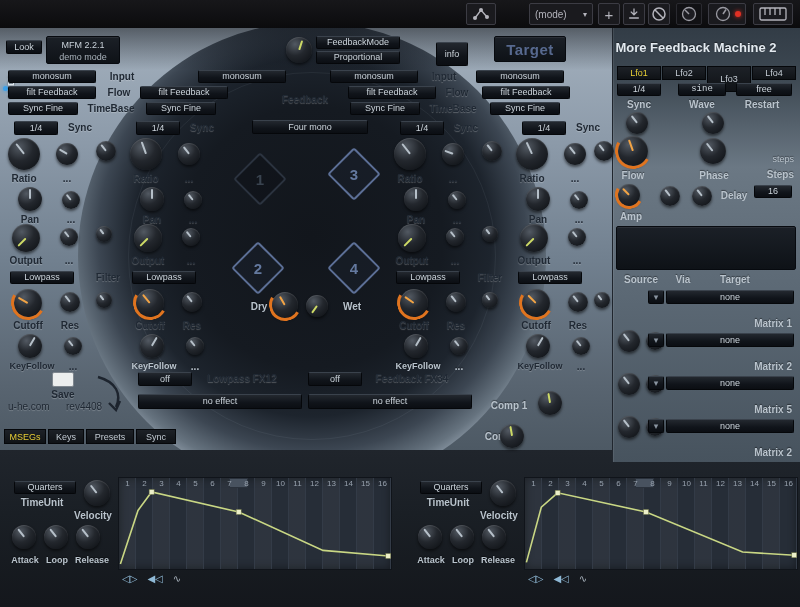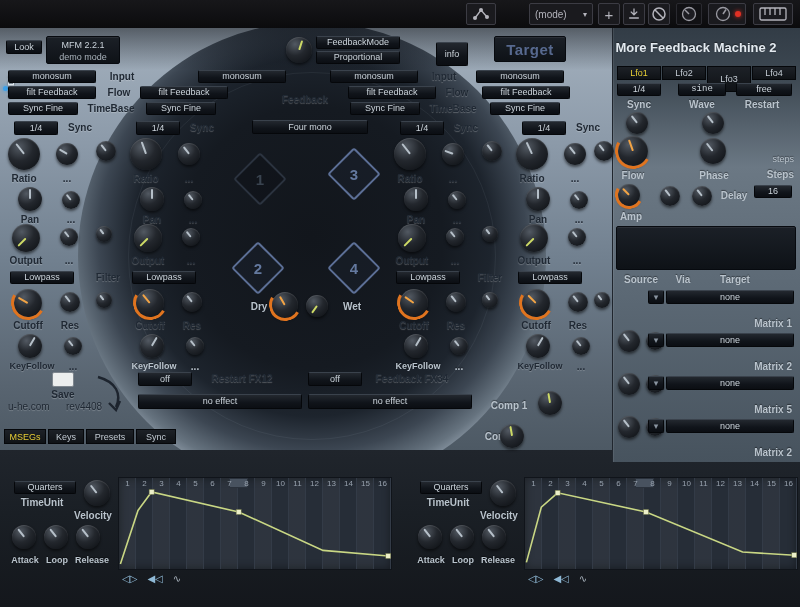--- a/index.html
+++ b/index.html
@@ -339,21 +339,21 @@
 
 <div class="abs" style="left:52px;top:372px;width:20px;height:13px;background:#eceeee;border:1px solid #7e868e;border-radius:2px;"></div>
 <div class="lbl" style="left:46px;top:389px;width:34px;height:11px;">Save</div>
 <svg class="abs" style="left:94px;top:374px;" width="30" height="38">
   <path d="M4 3 C 22 8, 28 20, 22 33" stroke="#1d242e" stroke-width="2.4" fill="none"></path>
   <path d="M15 29 L22 36 L26 27" fill="none" stroke="#1d242e" stroke-width="2.4"></path>
 </svg>
 <div class="lbl thin" style="left:8px;top:401px;width:58px;height:11px;justify-content:flex-start;">u-he.com</div>
 <div class="lbl thin" style="left:66px;top:401px;width:50px;height:11px;justify-content:flex-start;">rev4408</div>
 <div class="sel" style="left:138px;top:372px;width:54px;height:14px;">off</div>
-<div class="lbl" style="left:198px;top:373px;width:88px;height:12px;">Restart FX12</div>
+<div class="lbl" style="left:198px;top:373px;width:88px;height:12px;">Lowpass FX12</div>
 <div class="sel" style="left:308px;top:372px;width:54px;height:14px;">off</div>
 <div class="lbl" style="left:368px;top:373px;width:88px;height:12px;">Feedback FX34</div>
 <div class="sel" style="left:138px;top:394px;width:164px;height:15px;">no effect</div>
 <div class="sel" style="left:308px;top:394px;width:164px;height:15px;">no effect</div>
 <div class="llbl" style="left:488px;top:400px;width:42px;height:11px;">Comp 1</div>
 <div class="knob green" style="left:538px;top:391px;width:24px;height:24px;--rot:-10deg;"></div>
 <div class="llbl" style="left:450px;top:431px;width:42px;height:11px;margin-left:32px;">Comp 2</div>
 <div class="knob green" style="left:500px;top:424px;width:24px;height:24px;--rot:-10deg;"></div>
 
 <div class="tab active" style="left:4px;top:429px;width:42px;height:15px;">MSEGs</div>

